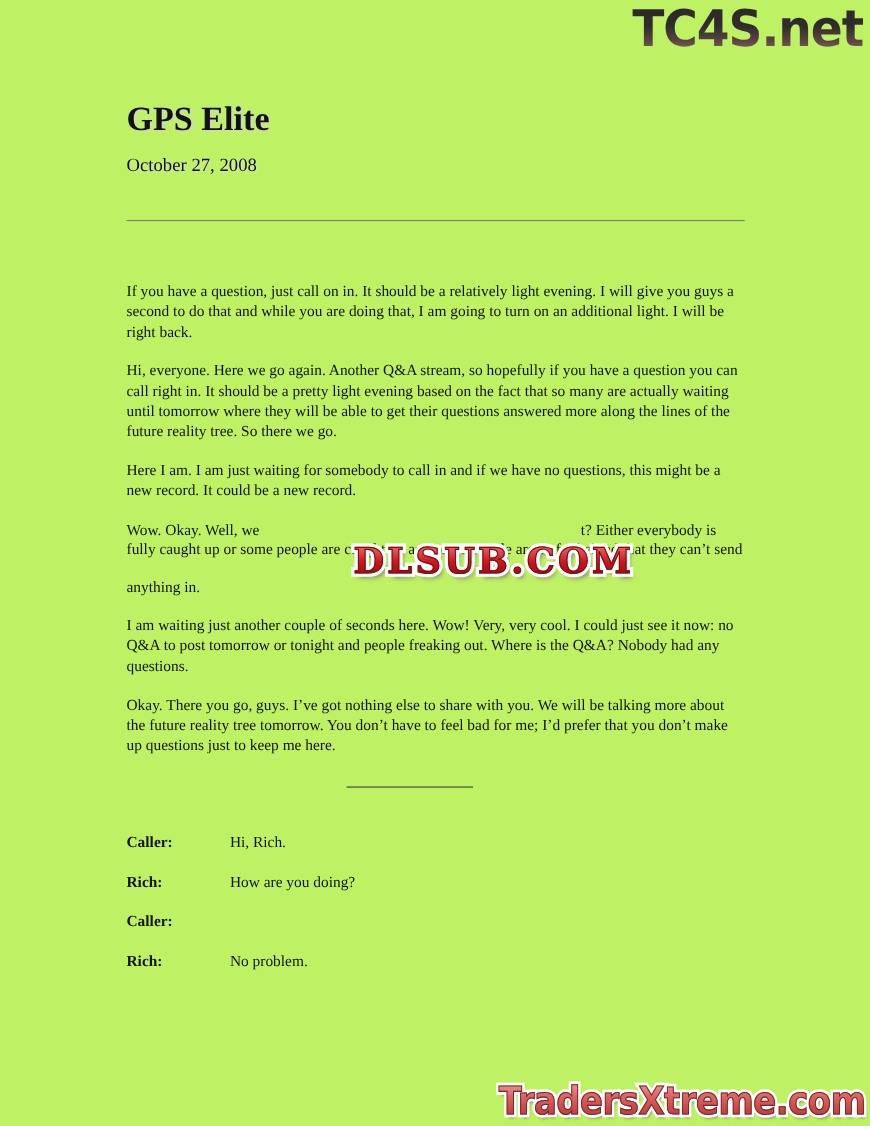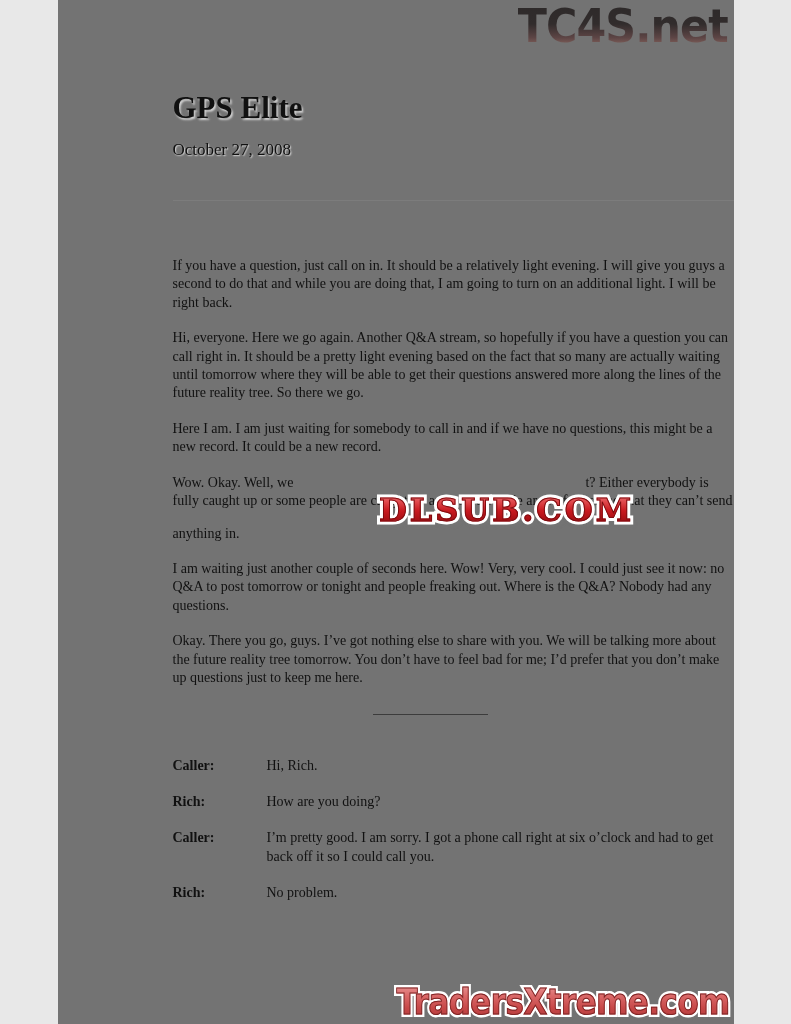--- a/index.html
+++ b/index.html
@@ -1,21 +1,21 @@
 <!DOCTYPE html>
 <html><head>
 <meta charset="utf-8">
 <style>
   html, body { margin: 0; padding: 0; background: #e8e8e8; }
   .page {
     position: relative;
-    width: 676px;
+    width: 791px;
     height: 1024px;
     margin: 0 auto;
-    background: #737373;
+    background: #bef264;
     overflow: hidden;
     font-family: "Liberation Serif", serif;
     color: #111111;
   }
 
   
   .tc4s {
     position: absolute;
     top: 1px;
     right: 6px;
@@ -207,21 +207,20 @@
         <span class="line">Hi, Rich.</span>
       </div>
 
       <div class="dialogue-row">
         <span class="speaker">Rich:</span>
         <span class="line">How are you doing?</span>
       </div>
 
       <div class="dialogue-row">
         <span class="speaker">Caller:</span>
-        <span class="line">I’m pretty good. I am sorry. I got a phone call right at six o’clock and had to get back off it so I could call you.</span>
       </div>
 
       <div class="dialogue-row">
         <span class="speaker">Rich:</span>
         <span class="line">No problem.</span>
       </div>
 
     </div>
   </div>
 

